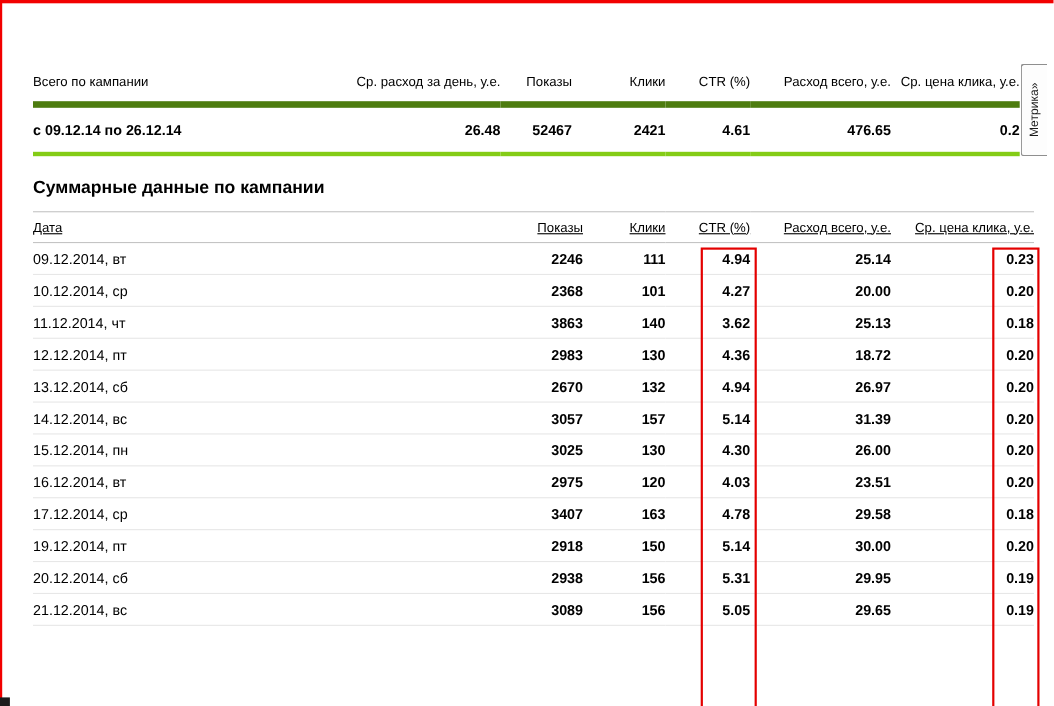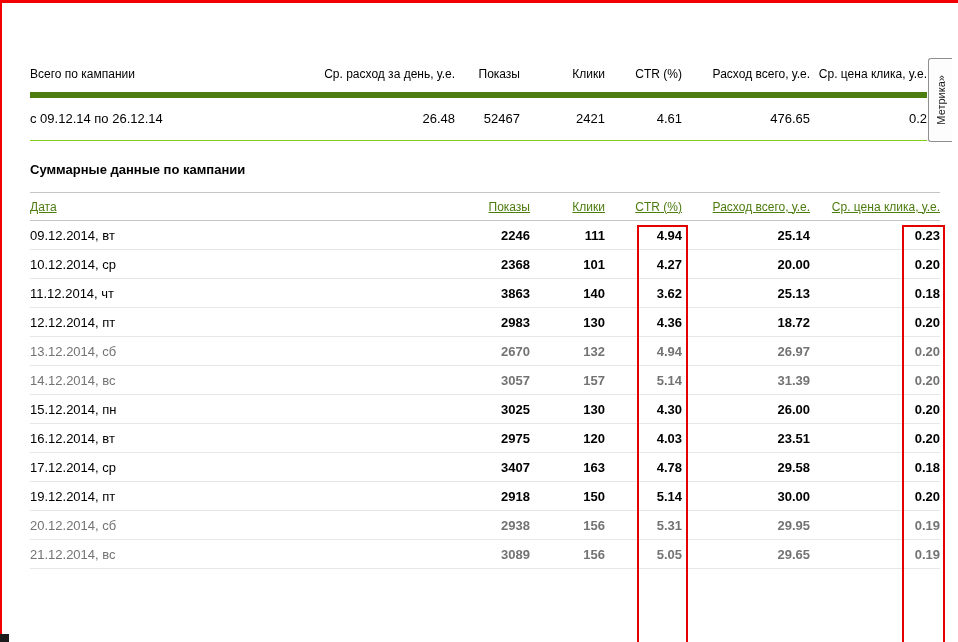--- a/index.html
+++ b/index.html
@@ -23,67 +23,67 @@
   .summary-table {
     position: absolute; top: 55px; left: 30px; width: 897px;
     border-collapse: collapse; table-layout: fixed;
   }
   .summary-table th {
     font-weight: 400; font-size: 12px; text-align: right;
     vertical-align: middle; height: 40px; padding: 0;
     border-bottom: 6px solid #4d7c0f;
   }
   .summary-table td {
-    font-weight: 400; font-size: 13px; text-align: right;
+    font-weight: 700; font-size: 13px; text-align: right;
     vertical-align: middle; height: 45px; padding: 0;
-    border-bottom: 1px solid #84cc16;
+    border-bottom: 4px solid #84cc16;
   }
   .summary-table .c-label { text-align: left; }
 
   
   .metrika-tab {
     position: absolute; left: 928px; top: 58px; width: 24px; height: 84px;
     border: 1px solid #8f8f8f; border-right: none;
     border-radius: 3px 0 0 3px;
     background: #fdfdfd;
     display: flex; align-items: center; justify-content: center;
     cursor: pointer;
   }
   .metrika-tab span {
     writing-mode: vertical-rl; transform: rotate(180deg);
     font-size: 11px; color: #1a1a1a; white-space: nowrap;
   }
 
   
   .section-title {
     position: absolute; top: 162px; left: 30px; margin: 0;
-    font-size: 13px; font-weight: 700; color: #000;
+    font-size: 16px; font-weight: 700; color: #000;
   }
 
   
   .daily-table {
     position: absolute; top: 192px; left: 30px; width: 910px;
     border-collapse: collapse; table-layout: fixed;
   }
   .daily-table thead th {
     height: 28px; padding: 0; vertical-align: middle;
     font-size: 12px; font-weight: 400; text-align: right;
     border-top: 1px solid #c4c4c4; border-bottom: 1px solid #c4c4c4;
   }
   .daily-table thead .col-link {
-    color: #4d7c0f; text-decoration: underline; cursor: pointer;
+    color: #000000; text-decoration: underline; cursor: pointer;
   }
   .daily-table tbody td {
     height: 29px; padding: 0; vertical-align: middle;
     font-size: 13px; text-align: right;
     border-bottom: 1px solid #e7e7e7;
     font-weight: 700;
   }
   .daily-table .c-label { text-align: left; font-weight: 400; }
-  .daily-table tbody tr.muted td { color: #737373; }
+  .daily-table tbody tr.muted td { color: #000000; }
 
   
   .hl {
     position: absolute; top: 225px; height: 440px;
     border: 2px solid #e40000; pointer-events: none;
   }
   .hl-ctr { left: 637px; width: 51px; }
   .hl-cpc { left: 902px; width: 43px; }
 </style>
 </head>

